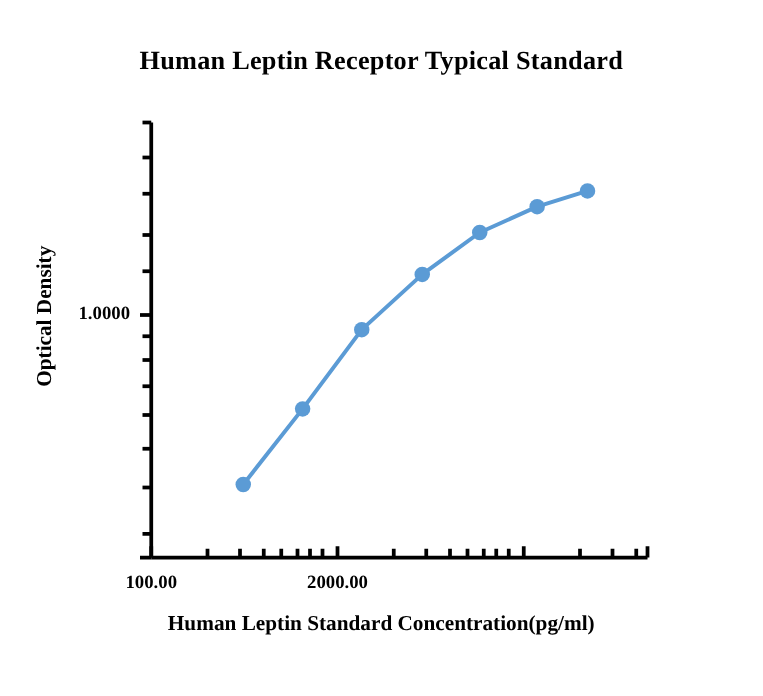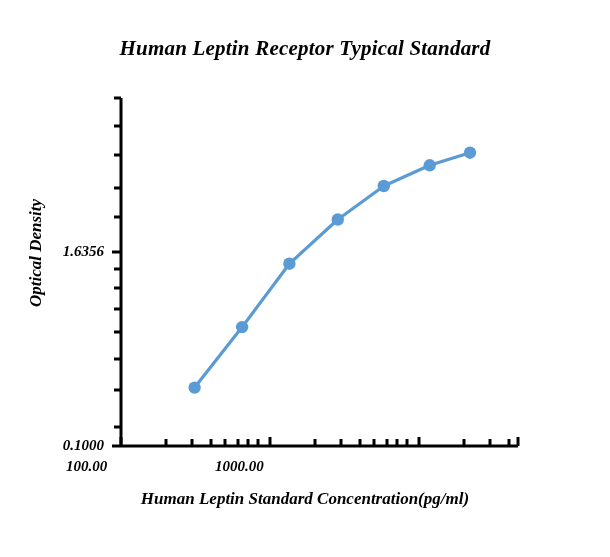--- a/index.html
+++ b/index.html
@@ -13,21 +13,20 @@
     font-family: "Liberation Serif", "DejaVu Serif", serif;
     overflow: hidden;
     position: relative;
   }
   #chart-root {
     position: absolute;
     left: 0;
     top: 0;
     width: 500px;
     height: 557px;
-    font-style: italic;
   }
   .chart-title {
     position: absolute;
     left: 0;
     top: 36px;
     width: 610px;
     text-align: center;
     font-size: 21px;
     font-weight: bold;
     color: #000000;
@@ -61,21 +60,21 @@
   }
   .tick-label {
     position: absolute;
     font-size: 15px;
     font-weight: bold;
     color: #000000;
     font-family: "Liberation Serif", "DejaVu Serif", serif;
     white-space: nowrap;
   }
   .xtick-label {
-    text-align: left;
+    text-align: center;
     width: 110px;
   }
   .ytick-label {
     text-align: right;
     width: 90px;
   }
   svg.plot {
     position: absolute;
     left: 0;
     top: 0;
@@ -141,23 +140,22 @@
         <circle cx="194.6" cy="387.6" r="6.2" fill="#5B9BD5"></circle>
         <circle cx="242.1" cy="327.1" r="6.2" fill="#5B9BD5"></circle>
         <circle cx="289.4" cy="263.7" r="6.2" fill="#5B9BD5"></circle>
         <circle cx="337.8" cy="219.5" r="6.2" fill="#5B9BD5"></circle>
         <circle cx="383.8" cy="186.0" r="6.2" fill="#5B9BD5"></circle>
         <circle cx="429.7" cy="165.3" r="6.2" fill="#5B9BD5"></circle>
         <circle cx="470.0" cy="152.7" r="6.2" fill="#5B9BD5"></circle>
       </g>
   </svg>
 
-  <div class="tick-label ytick-label" style="left: 14px; top: 243px;">1.6356</div>
-  <div class="tick-label ytick-label" style="left: 14px; top: 437px;">0.1000</div>
+  <div class="tick-label ytick-label" style="left: 14px; top: 243px;">1.0000</div>
 
   <div class="tick-label xtick-label" style="left: 66px; top: 458px;">100.00</div>
-  <div class="tick-label xtick-label" style="left: 215px; top: 458px;">1000.00</div>
+  <div class="tick-label xtick-label" style="left: 215px; top: 458px;">2000.00</div>
 
   <div class="x-axis-label">Human Leptin Standard Concentration(pg/ml)</div>
 
   <div class="y-axis-label">Optical Density</div>
 
 </div>
 
 </body></html>

